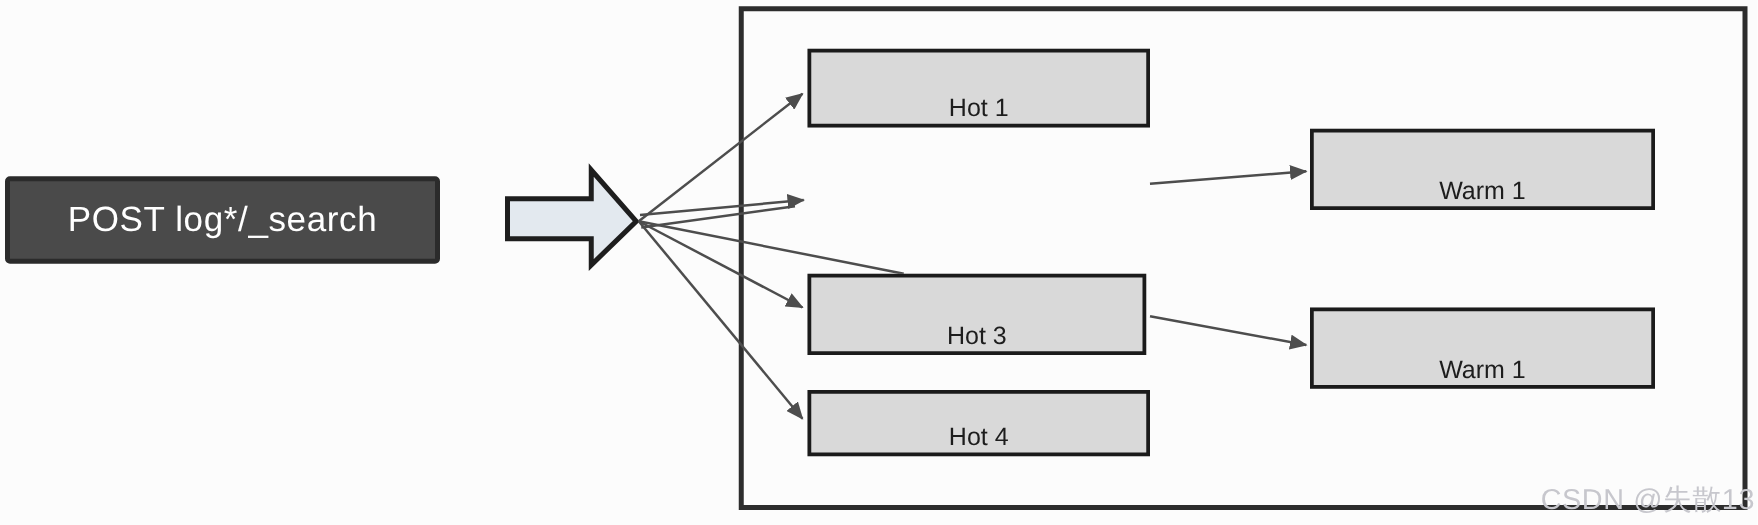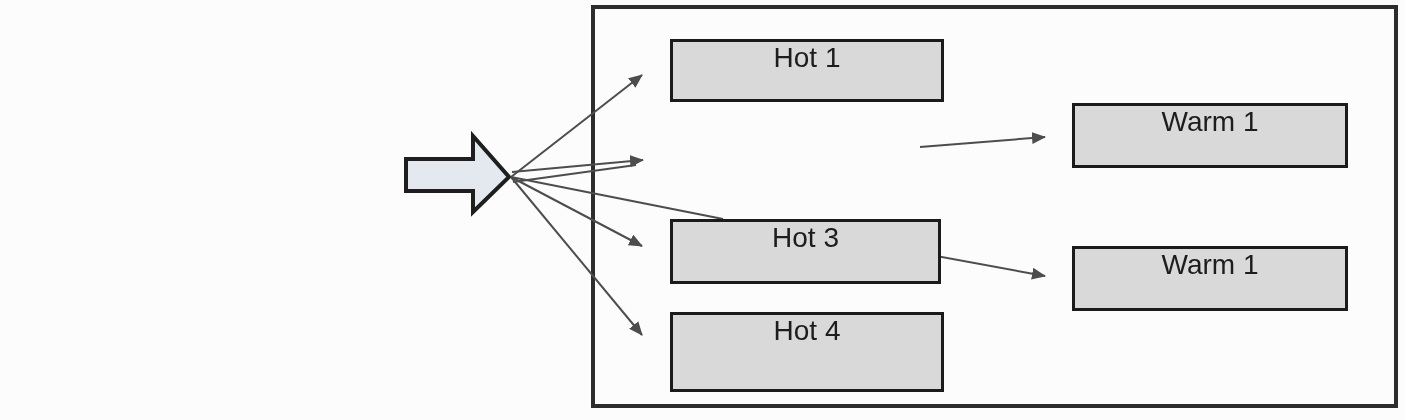--- a/index.html
+++ b/index.html
@@ -24,29 +24,28 @@
   .cluster-box{
     position:absolute;left:591px;top:5px;width:807px;height:403px;
     box-sizing:border-box;
     border:4px solid #2d2d2d;background:transparent;
     z-index:1;
   }
   
   .node{
     position:absolute;box-sizing:border-box;
     background:#d9d9d9;border:3px solid #1b1b1b;
-    display:flex;align-items:flex-start;justify-content:center;
-    color:#1d1d1d;font-size:28px;
+    display:flex;align-items:flex-end;justify-content:center;
+    color:#1d1d1d;font-size:20px;
     z-index:3;
-    margin-left:24px;
   }
   .hot-1{left:646px;top:39px;width:274px;height:63px;}
   .hot-2{left:646px;top:128px;width:274px;height:64px;}
   .hot-3{left:646px;top:219px;width:271px;height:65px;}
-  .hot-4{left:646px;top:312px;width:274px;height:80px;}
+  .hot-4{left:646px;top:312px;width:274px;height:53px;}
   .warm-1{left:1048px;top:103px;width:276px;height:65px;}
   .warm-2{left:1048px;top:246px;width:276px;height:65px;}
   
   svg.arrows{z-index:2;}
   .watermark{
     position:absolute;right:2px;top:384px;
     color:#c7c7cd;font-size:23px;z-index:4;
     letter-spacing:0.5px;
     user-select:none;
   }
@@ -71,34 +70,38 @@
       <line x1="513" y1="182" x2="636" y2="165"></line>
       <line x1="511" y1="177" x2="723" y2="219"></line>
       <line x1="511" y1="177" x2="642" y2="246" marker-end="url(#ah)"></line>
       <line x1="511" y1="177" x2="642" y2="335" marker-end="url(#ah)"></line>
 
       <line x1="920" y1="147" x2="1045" y2="137" marker-end="url(#ah)"></line>
       <line x1="920" y1="253" x2="1045" y2="276" marker-end="url(#ah)"></line>
     </g>
   </svg>
 
+  <div class="query-box">
+    <span>POST log*/_search</span>
+  </div>
 
   <div class="cluster-box"></div>
 
   <div class="node hot-1">
     <span>Hot 1</span>
   </div>
   <div class="node hot-3">
     <span>Hot 3</span>
   </div>
   <div class="node hot-4">
     <span>Hot 4</span>
   </div>
 
   <div class="node warm-1">
     <span>Warm 1</span>
   </div>
   <div class="node warm-2">
     <span>Warm 1</span>
   </div>
 
+  <div class="watermark">CSDN @失散13</div>
 
 </div>
 
 </body></html>

